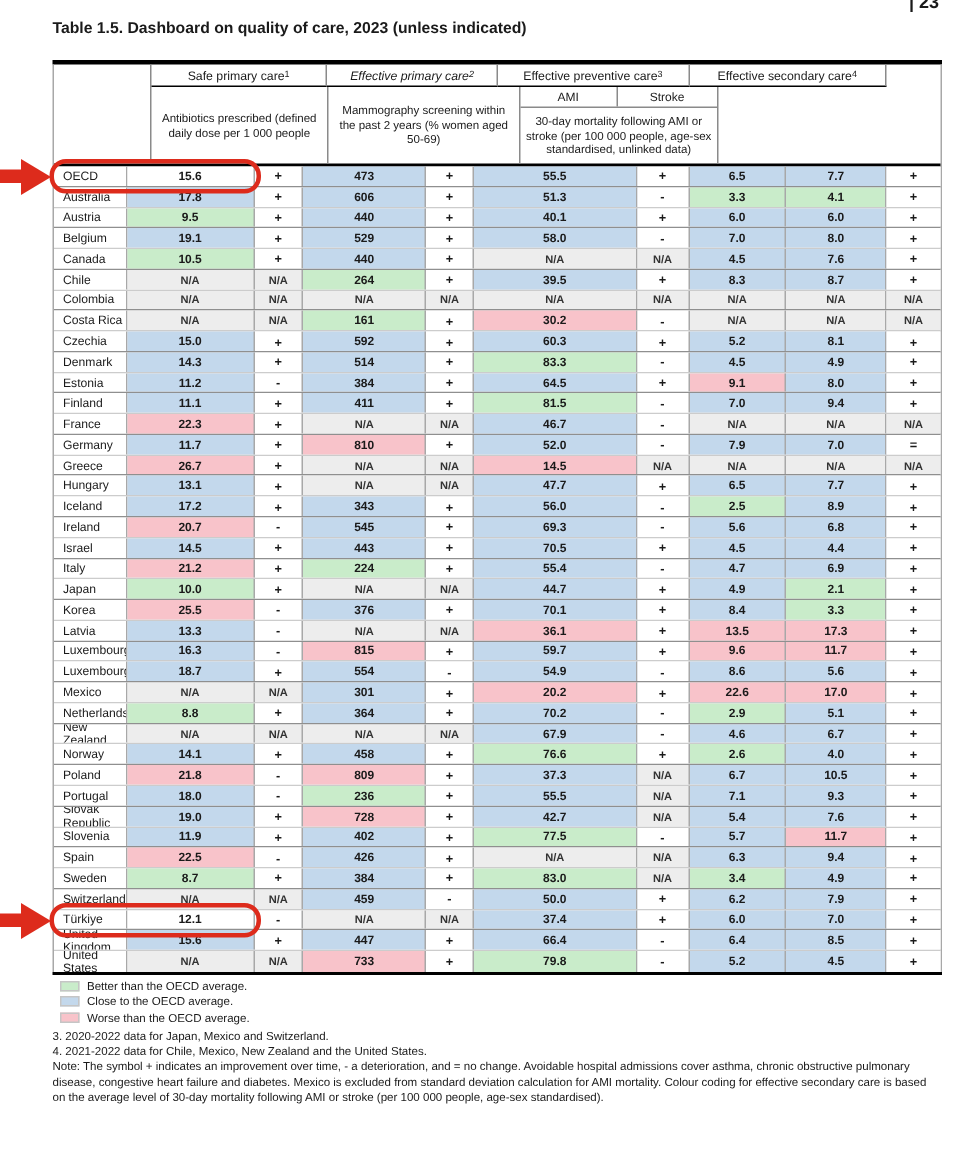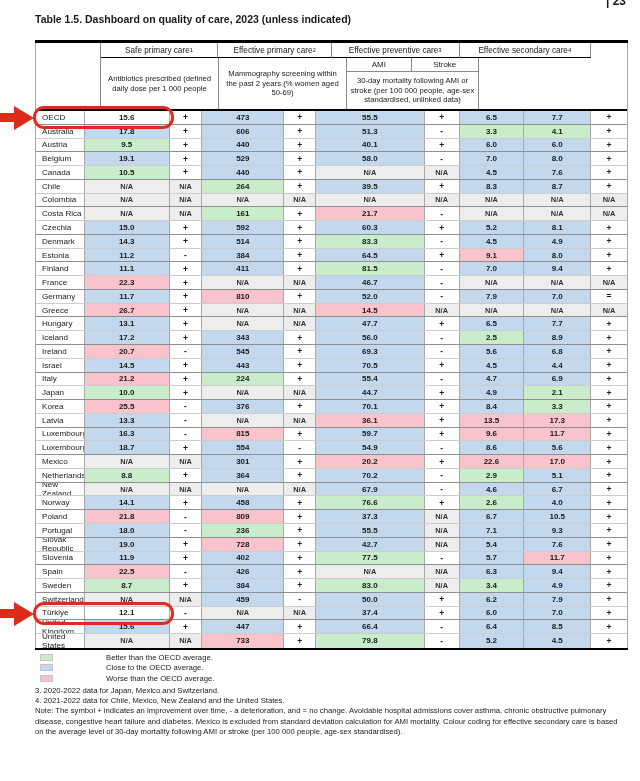--- a/index.html
+++ b/index.html
@@ -12,21 +12,21 @@
 
   .table{position:absolute;left:35px;top:40px;width:593px;}
   .double-rule{height:3px;border-top:2px solid #000;border-bottom:1px solid #000;box-sizing:border-box;}
   .tgrid{border-left:1px solid #a8a8a8;border-right:1px solid #a8a8a8;box-sizing:border-box;}
 
   .ghead{display:flex;height:15px;}
   .gh,.gh-country,.gh-empty{box-sizing:border-box;border-right:1px solid #8a8a8a;display:flex;align-items:center;justify-content:center;font-size:8.2px;}
   .gh{border-bottom:1px solid #000;}
   .gh sup{font-size:6px;line-height:1;}
   .gh-country{width:65px;}
-  .gh1{width:118px;}.gh2{width:114px;}.gh3{width:128px;}.gh4{width:132px;}
+  .gh1{width:118px;}.gh2{width:114px;font-style:italic;}.gh3{width:128px;}.gh4{width:132px;}
   .gh-empty{width:36px;border-right:none;}
 
   .shead{display:flex;height:51px;}
   .sh,.sh-country,.sh-empty{box-sizing:border-box;border-right:1px solid #8a8a8a;}
   .sh{display:flex;align-items:center;justify-content:center;text-align:center;font-size:7.7px;line-height:9.5px;padding:1px 3px;}
   .sh-country{width:65px;}
   .sh1{width:118px;}.sh2{width:114px;}.sh3{width:128px;}
   .sh-sec{width:132px;box-sizing:border-box;border-right:1px solid #8a8a8a;display:flex;flex-direction:column;}
   .sh-sec-top{display:flex;height:14px;border-bottom:1px solid #8a8a8a;box-sizing:border-box;}
   .sh-ami,.sh-stroke{box-sizing:border-box;display:flex;align-items:center;justify-content:center;font-size:8px;}
@@ -55,21 +55,21 @@
   .hl-box{position:absolute;left:33px;width:141px;height:23px;border:3px solid #dd2b1c;border-radius:11px;box-sizing:border-box;z-index:5;}
   .hl-oecd{top:106px;}
   .hl-turkiye{top:602px;}
   .arrow{position:absolute;left:0;height:25px;display:flex;align-items:center;z-index:5;}
   .arrow-oecd{top:105px;}
   .arrow-turkiye{top:601px;}
   .arrow-tail{width:14px;height:9px;background:#dd2b1c;}
   .arrow-head{width:0;height:0;border-top:12.5px solid transparent;border-bottom:12.5px solid transparent;border-left:20px solid #dd2b1c;}
 
   .legend{position:absolute;left:40px;top:652px;}
-  .legend-row{display:flex;align-items:center;height:10.5px;gap:48px;}
+  .legend-row{display:flex;align-items:center;height:10.5px;}
   .swatch{width:13px;height:7px;margin-right:5px;border:1px solid #c5c5c5;box-sizing:border-box;}
   .sw-g{background:#c9ecca;}.sw-b{background:#c3d8ec;}.sw-p{background:#f8c3ca;}
   .legend-label{font-size:7.7px;}
 
   .footnotes{position:absolute;left:35px;top:686px;width:592px;font-size:7.7px;line-height:10.2px;}
   .note{margin-top:0;}
 </style>
 </head>
 <body>
 
@@ -197,21 +197,21 @@
           <div class="cell col6 c-n">N/A</div>
           <div class="cell col7 c-n">N/A</div>
           <div class="cell col8 c-n">N/A</div>
         </div>
         <div class="trow">
           <div class="cell country">Costa Rica</div>
           <div class="cell col0 c-n">N/A</div>
           <div class="cell col1 c-n">N/A</div>
           <div class="cell col2 c-g">161</div>
           <div class="cell col3 c-s">+</div>
-          <div class="cell col4 c-p">21.7</div>
+          <div class="cell col4 c-p">30.2</div>
           <div class="cell col5 c-s">-</div>
           <div class="cell col6 c-n">N/A</div>
           <div class="cell col7 c-n">N/A</div>
           <div class="cell col8 c-n">N/A</div>
         </div>
         <div class="trow sep">
           <div class="cell country">Czechia</div>
           <div class="cell col0 c-b">15.0</div>
           <div class="cell col1 c-s">+</div>
           <div class="cell col2 c-b">592</div>

